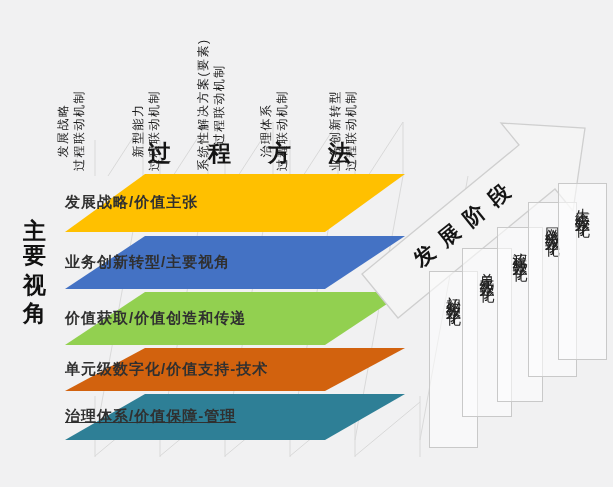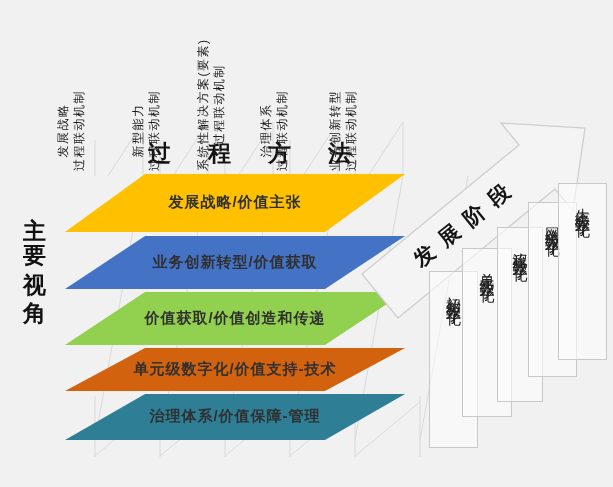--- a/index.html
+++ b/index.html
@@ -16,21 +16,21 @@
   .process-title{
     position:absolute;left:148px;top:138px;white-space:nowrap;
     font-size:23px;font-weight:bold;color:#141414;letter-spacing:37px;
   }
   .top-label{
     position:absolute;transform:rotate(-90deg);transform-origin:0 100%;
     font-size:12px;line-height:15.5px;color:#1a1a1a;letter-spacing:1.5px;
     white-space:pre;text-align:center;
   }
   .layer-label{
-    position:absolute;left:65px;width:340px;text-align:center;
+    position:absolute;left:65px;width:340px;text-align:left;
     font-size:15px;font-weight:600;color:#303030;white-space:nowrap;letter-spacing:1px;
   }
   .arrow-label-wrap{position:absolute;left:466px;top:222px;width:0;height:0;}
   .arrow-label{
     display:inline-block;transform:translate(-50%,-50%) rotate(-39deg);
     font-size:21px;font-weight:bold;color:#141414;letter-spacing:11px;white-space:nowrap;
   }
   .stage-col{
     position:absolute;box-sizing:border-box;
     border:1px solid #c9c9c9;background:rgba(253,253,253,0.58);
@@ -72,24 +72,24 @@
       <div class="top-label" style="left: 227px; top: 140px;">系统性解决方案(要素)
 过程联动机制</div>
       <div class="top-label" style="left: 290px; top: 140px;">治理体系
 过程联动机制</div>
       <div class="top-label" style="left: 359px; top: 140px;">业务创新转型
 过程联动机制</div>
     </div>
 
   <div id="layer-labels">
       <div class="layer-label" style="top: 193px;">发展战略/价值主张</div>
-      <div class="layer-label" style="top: 252.5px;">业务创新转型/价值获取</div>
+      <div class="layer-label" style="top: 252.5px;">业务创新转型/主要视角</div>
       <div class="layer-label" style="top: 308.5px;">价值获取/价值创造和传递</div>
       <div class="layer-label" style="top: 359.5px;">单元级数字化/价值支持-技术</div>
-      <div class="layer-label" style="top: 407px;">治理体系/价值保障-管理</div>
+      <div class="layer-label" style="top: 407px; text-decoration: underline;">治理体系/价值保障-管理</div>
     </div>
 
   <div class="arrow-label-wrap">
     <span class="arrow-label">发展阶段</span>
   </div>
 
   <div id="stage-columns">
       <div class="stage-col" style="left: 429px; top: 271px; width: 49px; height: 177px;">
         <span>初始级数字化</span>
       </div>

